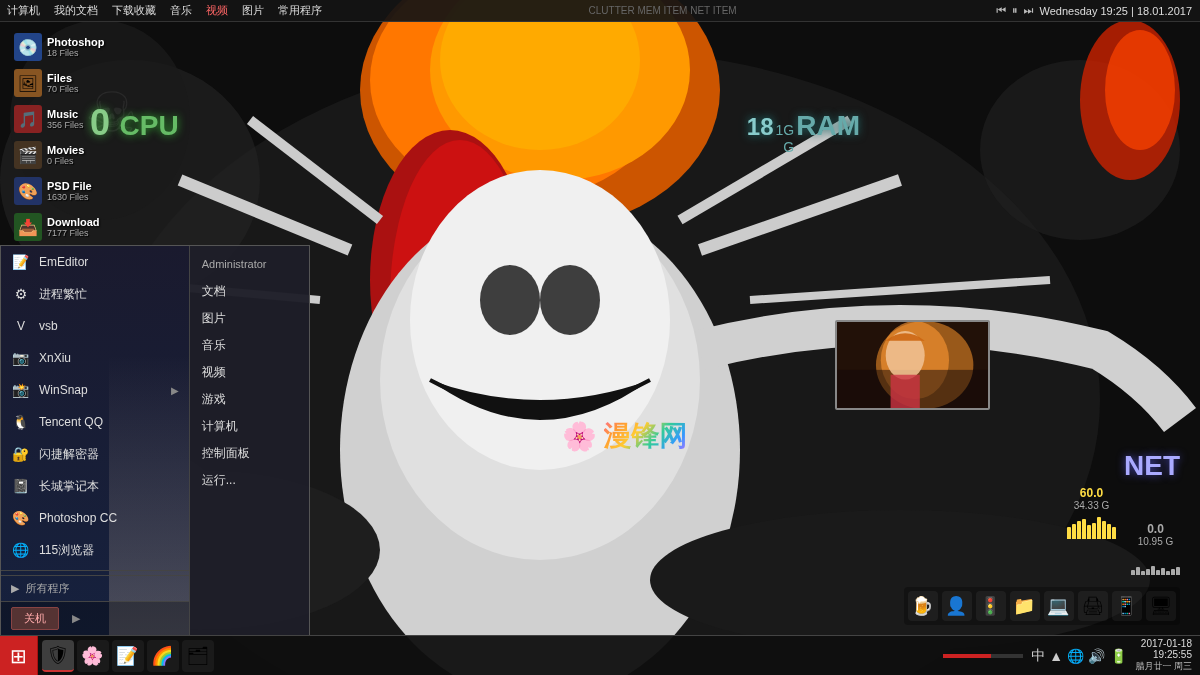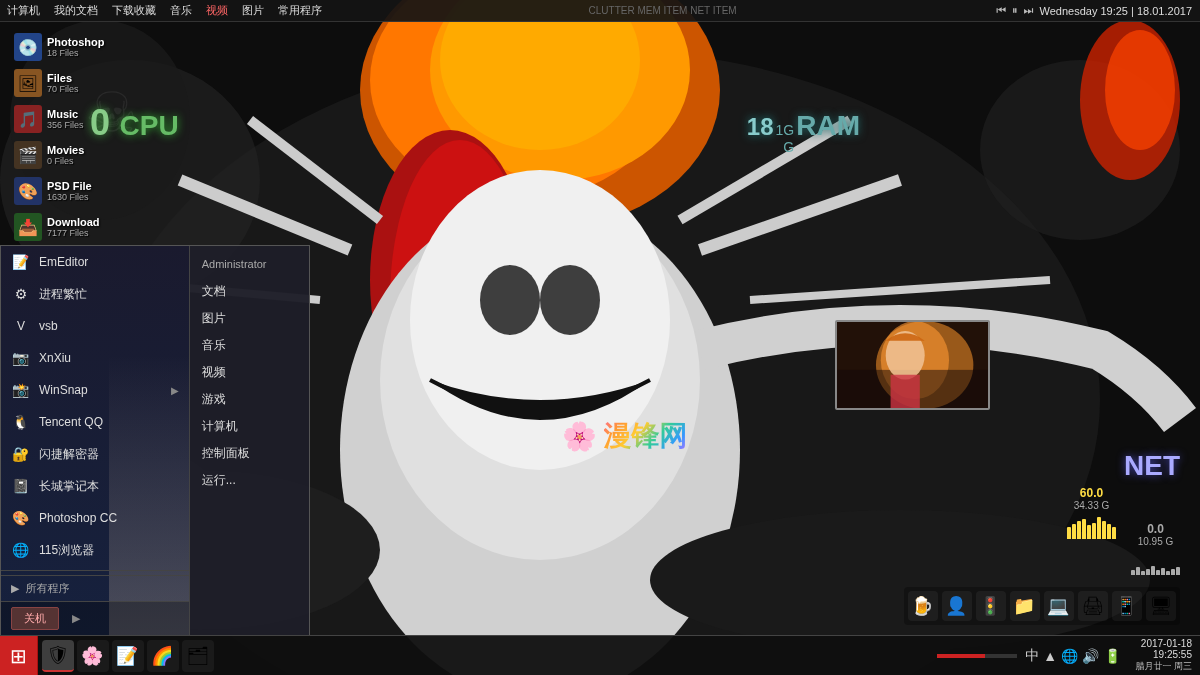--- a/index.html
+++ b/index.html
@@ -322,21 +322,20 @@
     .tray-icon {
       color: #ccc;
       font-size: 14px;
       cursor: pointer;
     }
 
     .clock-area {
       display: flex;
       flex-direction: column;
       align-items: flex-end;
-      margin-left: 6px;
     }
 
     .clock-date {
       color: #ddd;
       font-size: 10px;
     }
 
     .clock-time {
       color: #ddd;
       font-size: 10px;

